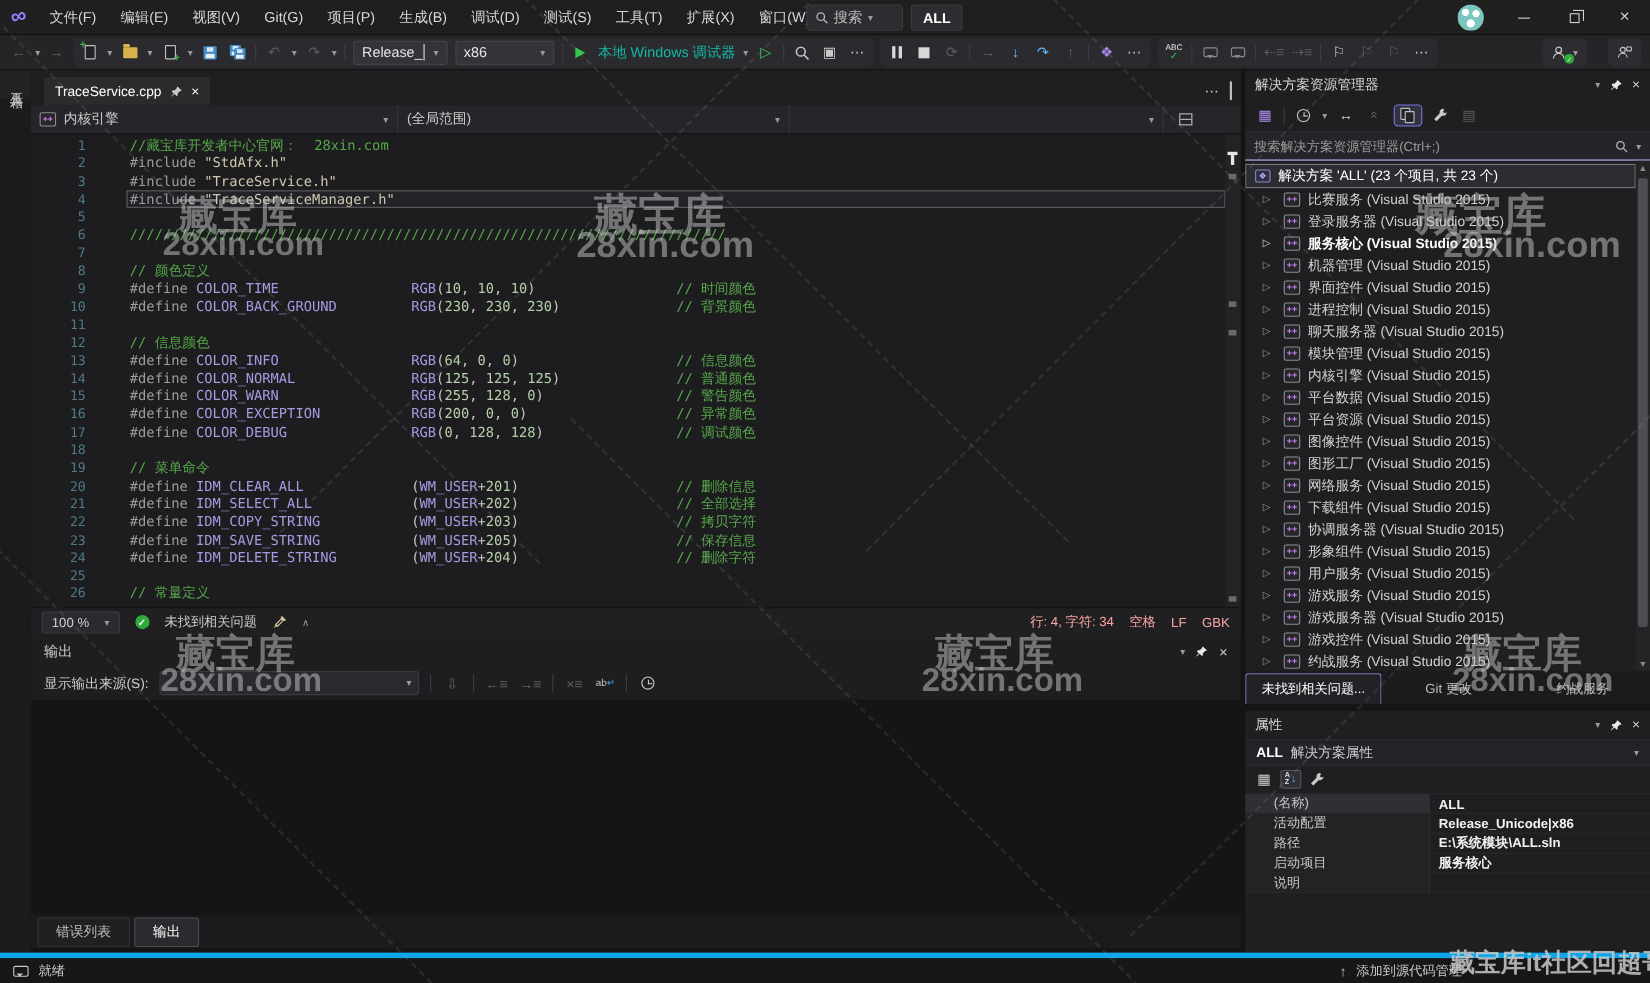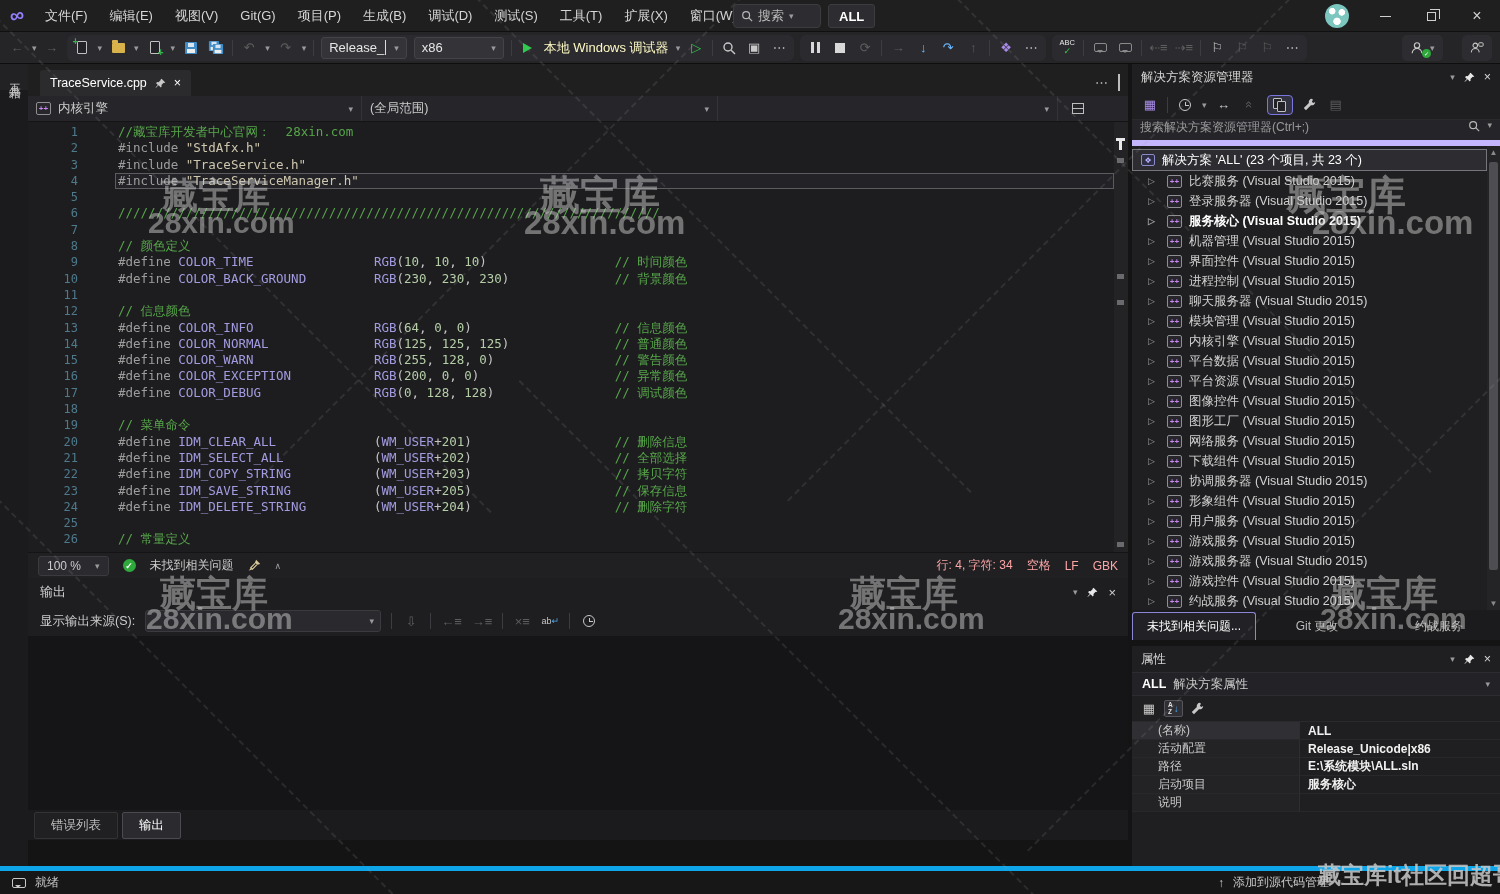--- a/index.html
+++ b/index.html
@@ -39,21 +39,21 @@
   .icon-folder::before{content:"";position:absolute;top:-3px;left:0;width:6px;height:3px;background:#d8b24a;border-radius:1px 1px 0 0}
   .icon-save{width:12px;height:12px;background:#3f8cc8;border-radius:1px;position:relative;display:inline-block}
   .icon-save::before{content:"";position:absolute;top:1px;left:3px;right:3px;height:4px;background:#d9e6f2}
   .icon-save::after{content:"";position:absolute;bottom:1px;left:2px;right:2px;height:4px;background:#eee}
   .saveall{position:relative;width:16px;height:15px}
   .saveall .icon-save{position:absolute;transform:scale(.85)}
   .saveall .s1{left:0;top:0}.saveall .s2{left:4px;top:3px}
   .icon-play{width:0;height:0;border-left:9px solid #2fca4c;border-top:5.5px solid transparent;border-bottom:5.5px solid transparent;display:inline-block}
   .icon-pause i{display:inline-block;width:3px;height:11px;background:#d8d8d8;margin:0 1.5px}
   .icon-stop{width:10px;height:10px;background:#d8d8d8;display:inline-block}
-  .dbg-label{color:#fef9c3}
+  .dbg-label{color:#14b8a6}
   .selbox{border:1px solid #7a76e0;border-radius:4px;background:#313140;padding:2px 5px;display:inline-flex;align-items:center}
   .stackdocs{position:relative;width:14px;height:14px}
   .stackdocs .icon-doc{position:absolute;width:9px;height:11px}
   .stackdocs .d1{left:0;top:0}.stackdocs .d2{left:4px;top:3px}
   .okdot{width:13px;height:13px;border-radius:50%;background:#2fa83c;color:#fff;font-size:9px;display:inline-flex;align-items:center;justify-content:center;font-weight:bold}
   .acct{position:absolute;left:1402px;top:35px;height:26px;background:#2d2d31;border-radius:5px;display:flex;align-items:center;gap:6px;padding:0 8px}
   .acct .badge{position:absolute;left:20px;top:14px;width:9px;height:9px;border-radius:50%;background:#2fa83c;color:#fff;font-size:6px;display:flex;align-items:center;justify-content:center}
   .feedb{position:absolute;left:1462px;top:35px;height:26px;width:30px;background:#2d2d31;border-radius:5px;display:flex;align-items:center;justify-content:center}
   .abc{display:inline-flex;flex-direction:column;align-items:center;line-height:1;font-size:7.5px;font-weight:normal;color:#e8e8e8}
   .abc .ck{color:#2fca4c;font-size:9px}
@@ -102,30 +102,30 @@
   .output{position:absolute;top:578px;left:28px;width:1100px;height:260px;background:#1e1e21;display:flex;flex-direction:column}
   .out-head{height:28px;display:flex;align-items:center;padding:0 12px;gap:10px;color:#d0d0d0}
   .out-head .spacer{flex:1}
   .out-src{height:30px;display:flex;align-items:center;gap:10px;padding:0 12px;font-size:12.5px}
   .src-combo{width:236px;height:22px;background:#2a2a2e;border:1px solid #3a3a3f;border-radius:3px;display:flex;align-items:center;justify-content:flex-end;padding:0 6px;color:#9a9a9a}
   .out-body{flex:1;background:#151517}
   .ww{font-size:9px;color:#c8c8c8}
   .ww b{color:#4aa3e8;font-weight:normal}
 
   
-  .btabs{position:absolute;top:810px;left:28px;width:1100px;height:30px;background:#1b1b1d;display:flex;align-items:center;padding-left:6px;gap:4px}
+  .btabs{position:absolute;top:832px;left:28px;width:1100px;height:30px;background:#1b1b1d;display:flex;align-items:center;padding-left:6px;gap:4px}
   .btab{padding:4px 16px;font-size:12.5px;color:#bdbdbd;border:1px solid #333336;border-radius:2px;background:#202023}
   .btab.active{color:#fff;background:#2b2b2f;border-color:#4a4a4f}
 
   
   .se{position:absolute;top:64px;left:1132px;width:368px;height:576px;background:#1f1f21;display:flex;flex-direction:column}
   .pane-head{height:26px;display:flex;align-items:center;padding:0 9px;gap:9px;color:#d6d6d6;font-size:12.5px}
   .pane-head .spacer{flex:1}
   .se-toolbar{height:30px;display:flex;align-items:center;gap:8px;padding:0 9px;border-bottom:1px solid #2a2a2d}
-  .se-search{height:26px;display:flex;align-items:flex-start;background:#252529;border-bottom:6px solid #c4b5fd;padding:0 8px;gap:7px}
+  .se-search{height:26px;display:flex;align-items:center;background:#252529;border-bottom:1px solid #c4b5fd;padding:0 8px;gap:7px}
   .se-search input{flex:1;background:transparent;border:none;outline:none;color:#c8c8c8;font-size:12px;font-family:"Liberation Sans",sans-serif}
   .se-search input::placeholder{color:#9a9a9a}
   .tree{flex:1;position:relative;overflow:hidden;padding-top:3px}
   .tree-root{height:22px;display:flex;align-items:center;gap:7px;padding-left:9px;outline:1px solid #76767a;outline-offset:-1px;background:#2c2c31;color:#fff;font-size:12.5px;margin-right:13px}
   .titem{height:20px;display:flex;align-items:center;padding-left:16px;font-size:12.5px;color:#d2d2d2;gap:7px}
   .titem.bold{font-weight:bold;color:#fff}
   .exp{width:12px;color:#9a9a9a;font-size:9px;flex:none}
   .vsb{position:absolute;right:0;top:0;bottom:0;width:13px;background:#242427}
   .vsb .arr{position:absolute;left:0;right:0;text-align:center;font-size:8px;color:#8a8a8a}
   .vsb .thumb{position:absolute;left:2px;right:2px;top:16px;height:408px;background:#4d4d52;border-radius:2px}

